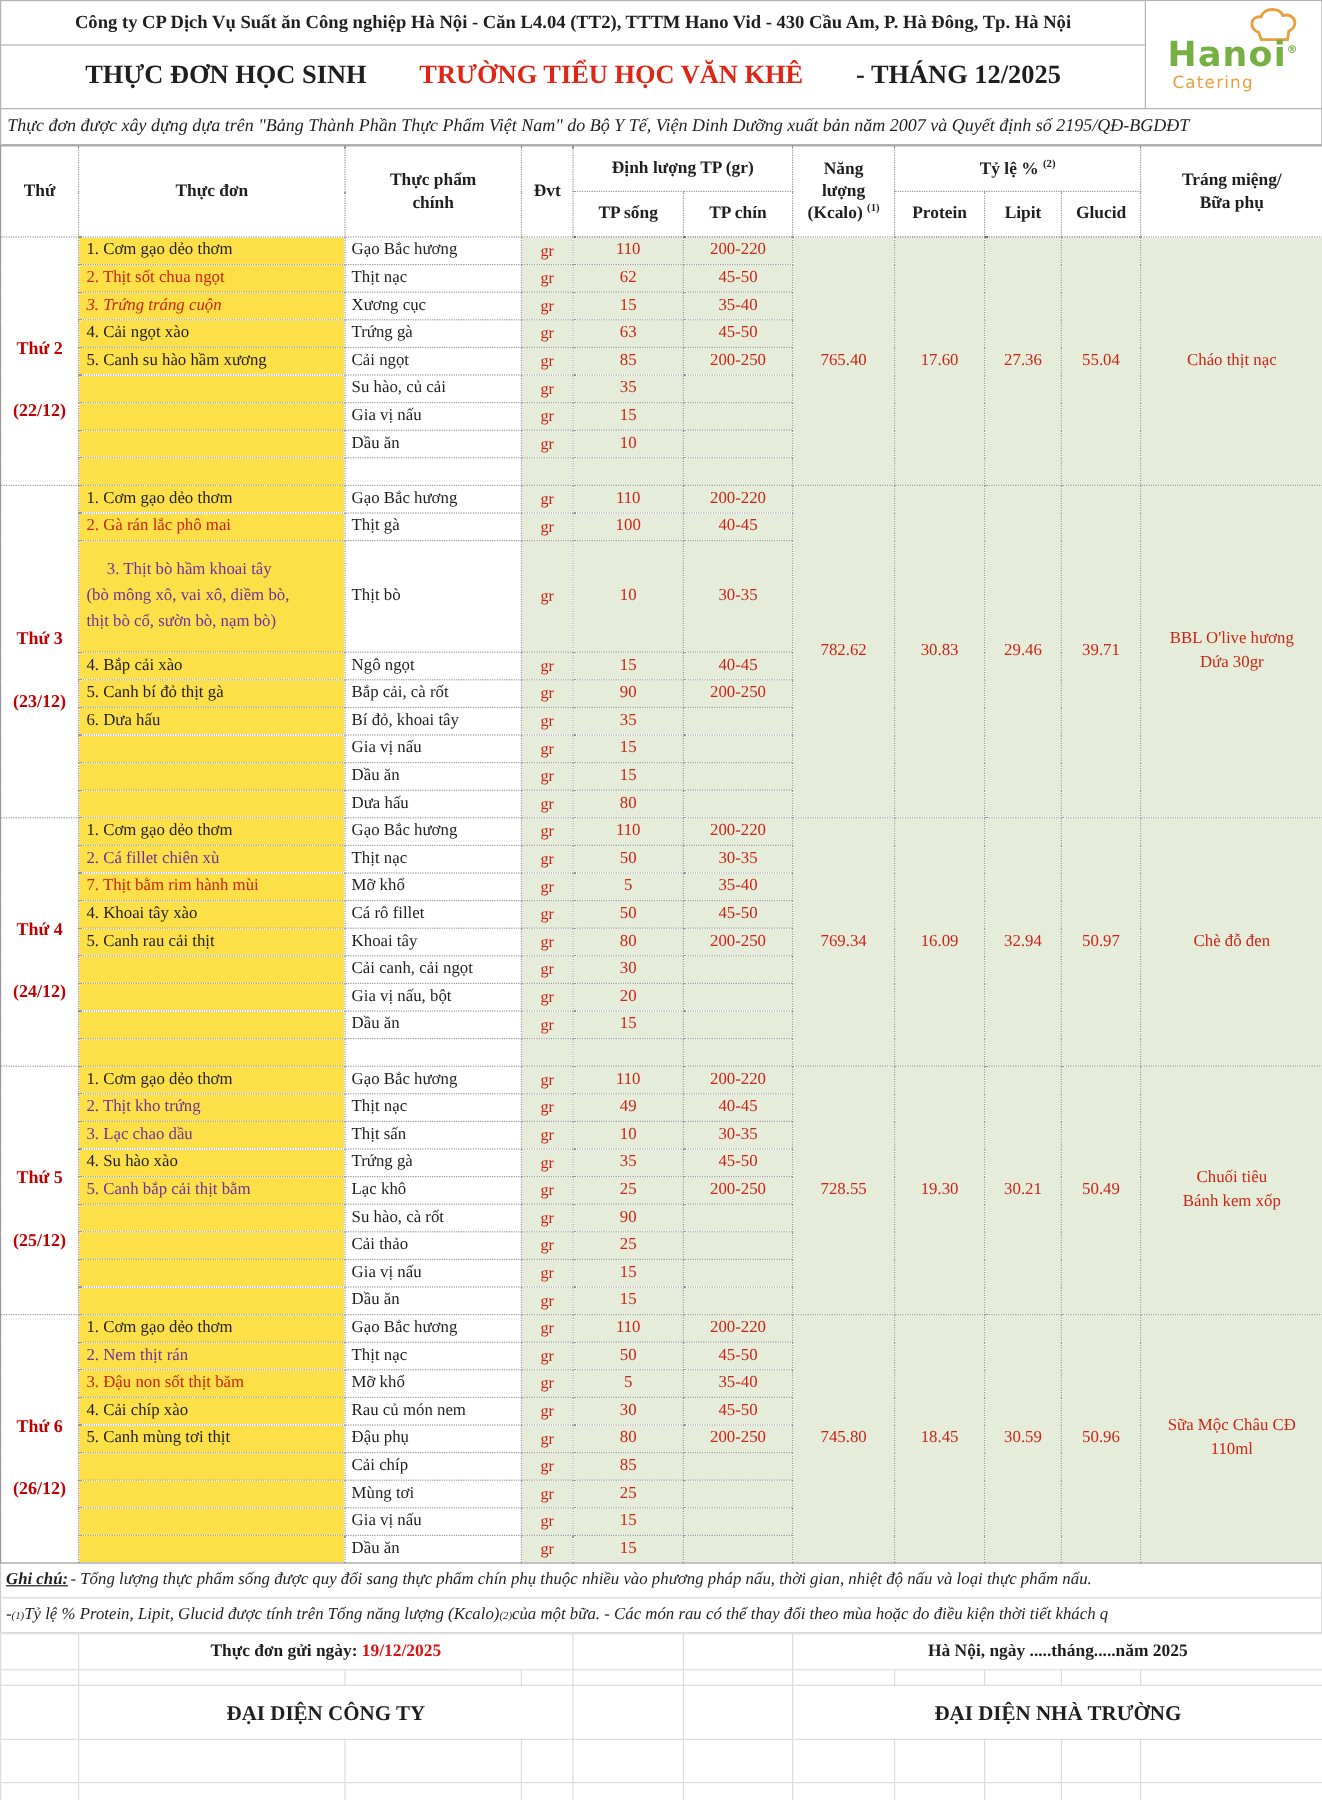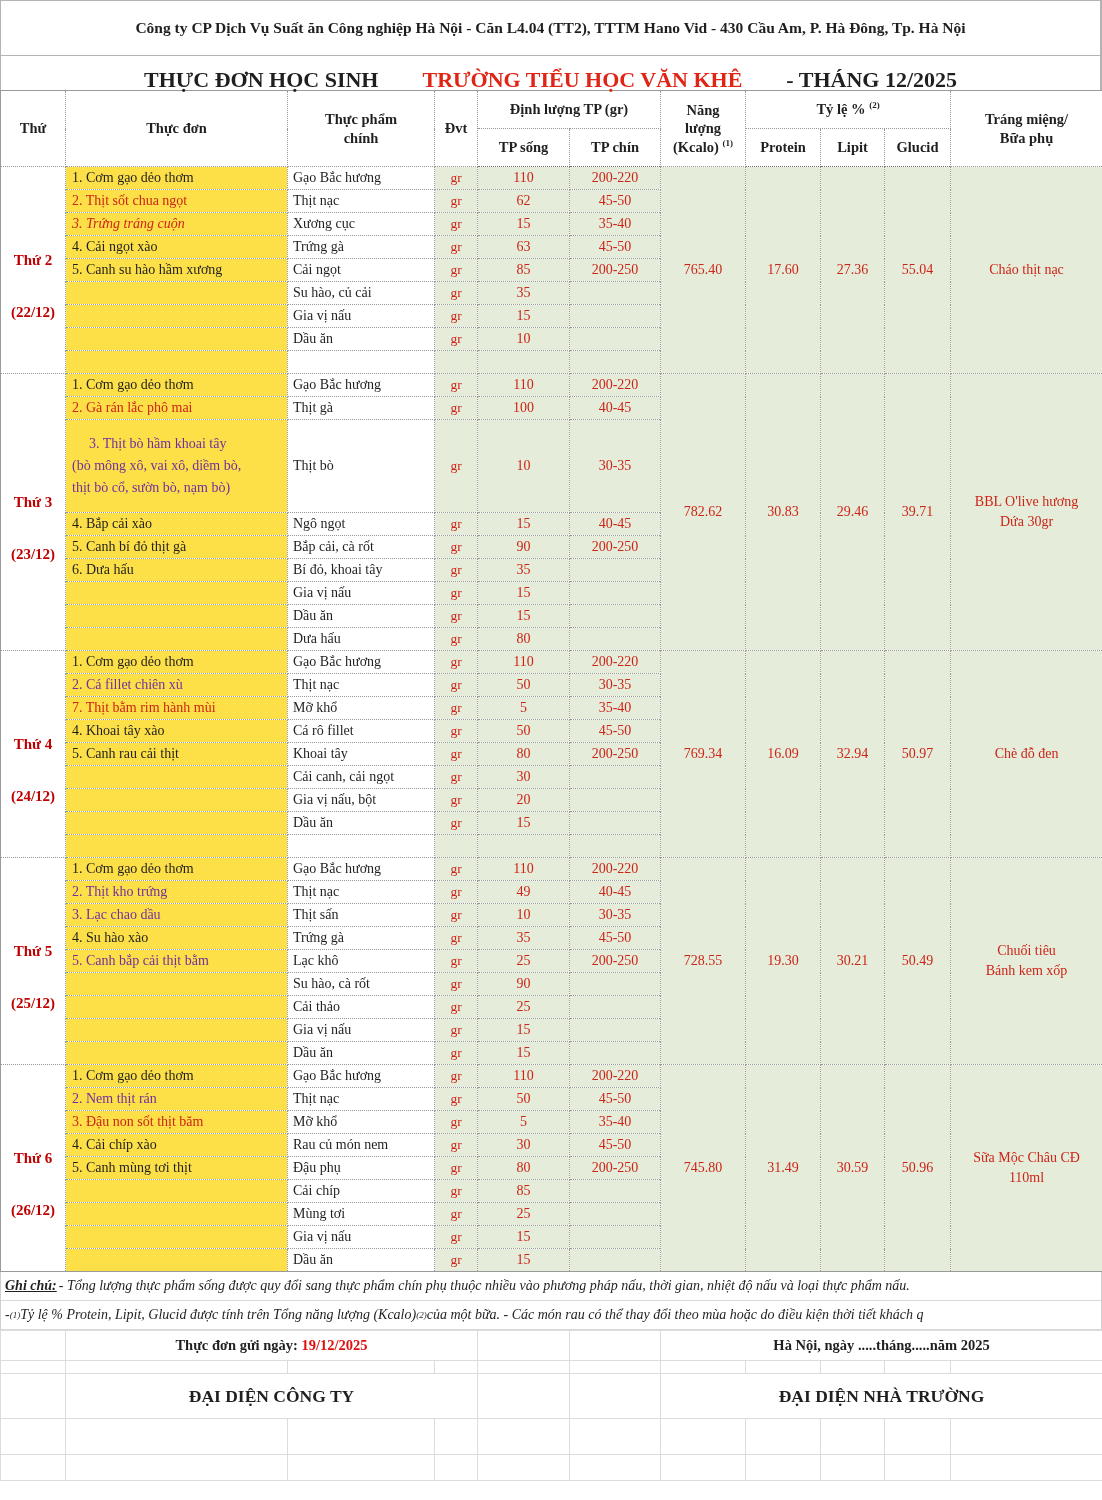--- a/index.html
+++ b/index.html
@@ -7,21 +7,21 @@
   body {
     width:1102px; height:1500px; overflow:hidden;
     font-family:"Liberation Serif", serif; color:#1f1f1f;
   }
   .page { width:1102px; height:1500px; overflow:hidden; background:#fff; }
 
   
   .top-band { display:flex; border:1px solid #b3b3b3; border-bottom:none; height:90px; }
   .top-left { flex:1; border-right:1px solid #b3b3b3; min-width:0; }
   .company-row {
-    height:55px; border-bottom:1px solid #b3b3b3;
+    height:37px; border-bottom:1px solid #b3b3b3;
     display:flex; align-items:center; justify-content:center;
     font-weight:bold; font-size:15.5px; white-space:nowrap; overflow:hidden;
   }
   .title-row {
     height:48px; display:flex; align-items:center; justify-content:center;
     font-weight:bold; font-size:22px; white-space:nowrap; overflow:hidden;gap:38px;
   }
   .title-school { color:#e02515; margin:0 6px 0 6px; }
   .logo-box { width:146px; position:relative; background:#fff; }
   .logo-hanoi {
@@ -93,22 +93,30 @@
 
   <div class="top-band">
     <div class="top-left">
       <div class="company-row">Công ty CP Dịch Vụ Suất ăn Công nghiệp Hà Nội - Căn L4.04 (TT2), TTTM Hano Vid - 430 Cầu Am, P. Hà Đông, Tp. Hà Nội</div>
       <div class="title-row">
         <span>THỰC ĐƠN HỌC SINH</span>
         <span class="title-school">TRƯỜNG TIỂU HỌC VĂN KHÊ</span>
         <span>- THÁNG 12/2025</span>
       </div>
     </div>
+    <div class="logo-box">
+      <svg class="chef-hat" width="46" height="34" viewBox="0 0 46 34">
+        <path d="M10 23 C 2 21, 2 9, 12 10 C 14 2, 28 2, 30 9 C 40 6, 44 18, 35 22 L 34 29 L 12 29 Z" fill="#fff" stroke="#e8a03c" stroke-width="2.4" stroke-linejoin="round"></path>
+      </svg>
+      <div class="logo-hanoi"><span>Hanoi</span><span class="logo-reg">®</span></div>
+      <div class="logo-catering">Catering</div>
+    </div>
   </div>
 
+  <div class="subtitle-row">Thực đơn được xây dựng dựa trên "Bảng Thành Phần Thực Phẩm Việt Nam" do Bộ Y Tế, Viện Dinh Dưỡng xuất bản năm 2007 và Quyết định số 2195/QĐ-BGDĐT</div>
 
   <table class="menu">
     <colgroup>
       <col style="width:65px">
         <col style="width:222px">
         <col style="width:147px">
         <col style="width:43px">
       <col style="width:92px">
         <col style="width:91px">
         <col style="width:85px">
@@ -495,21 +503,21 @@
             <div class="day-date">(26/12)</div>
           </td>
           <td class="menu-cell">
             <div class="menu-line" style="color: rgb(31, 31, 31);">1. Cơm gạo dẻo thơm</div>
           </td>
           <td class="ing-cell">Gạo Bắc hương</td>
           <td class="g unit-cell">gr</td>
           <td class="g num-cell">110</td>
           <td class="g num-cell">200-220</td>
           <td class="g num-cell" rowspan="9">745.80</td>
-          <td class="g num-cell" rowspan="9">31.49</td>
+          <td class="g num-cell" rowspan="9">18.45</td>
           <td class="g num-cell" rowspan="9">30.59</td>
           <td class="g num-cell" rowspan="9">50.96</td>
           <td class="g dessert-cell" rowspan="9">
             <div>Sữa Mộc Châu CĐ</div>
             <div>110ml</div>
           </td>
         </tr>
         <tr>
           <td class="menu-cell">
             <div class="menu-line" style="color: rgb(112, 48, 160);">2. Nem thịt rán</div>

